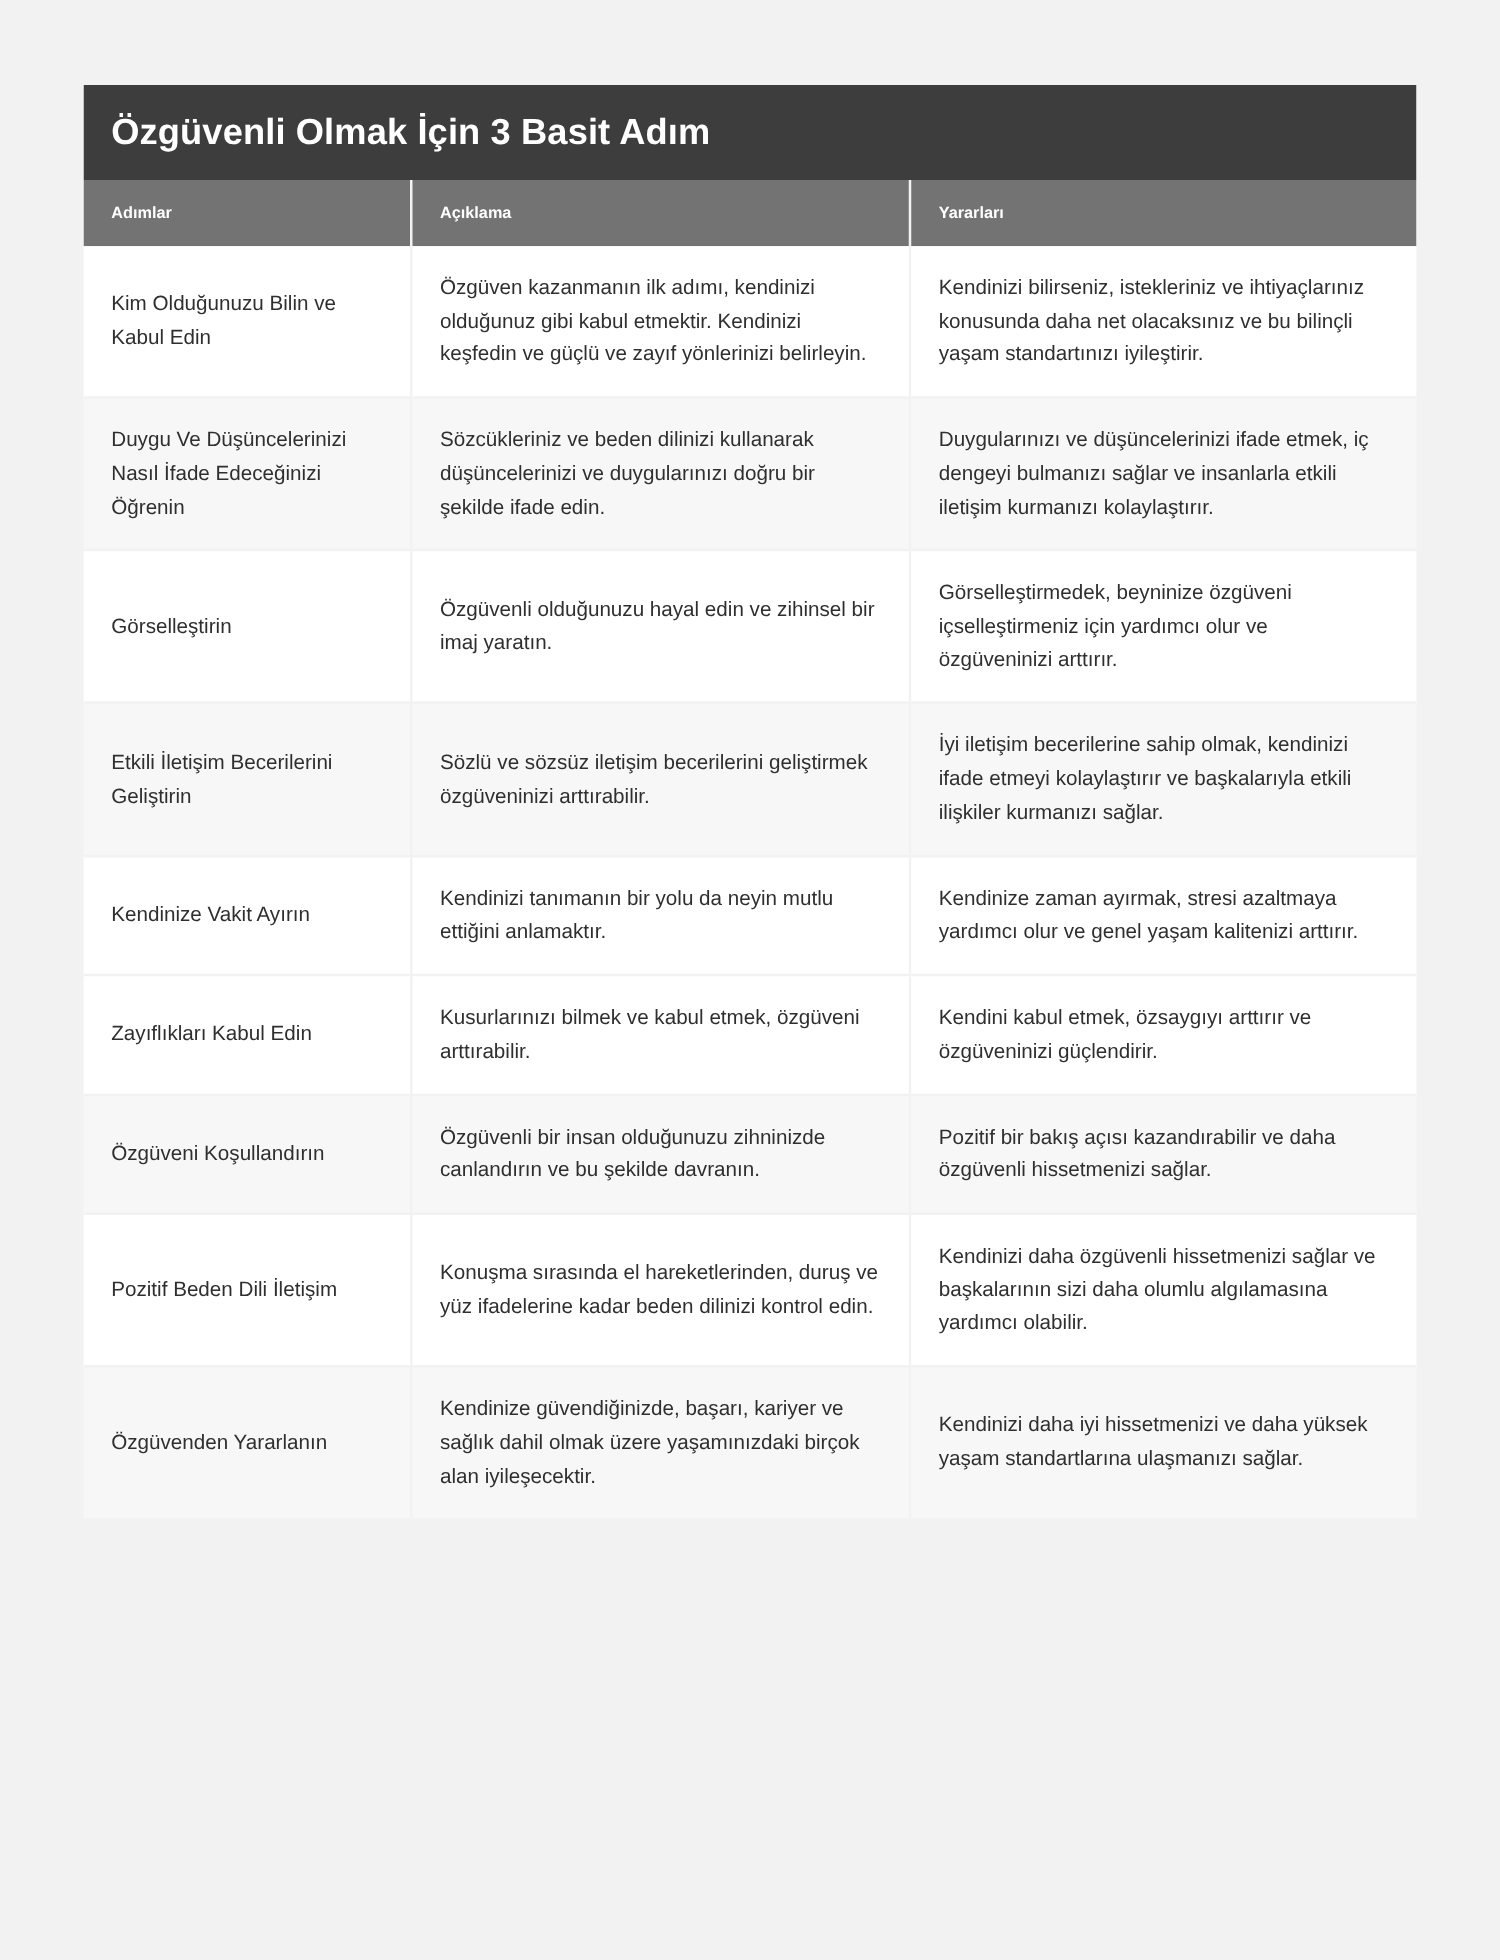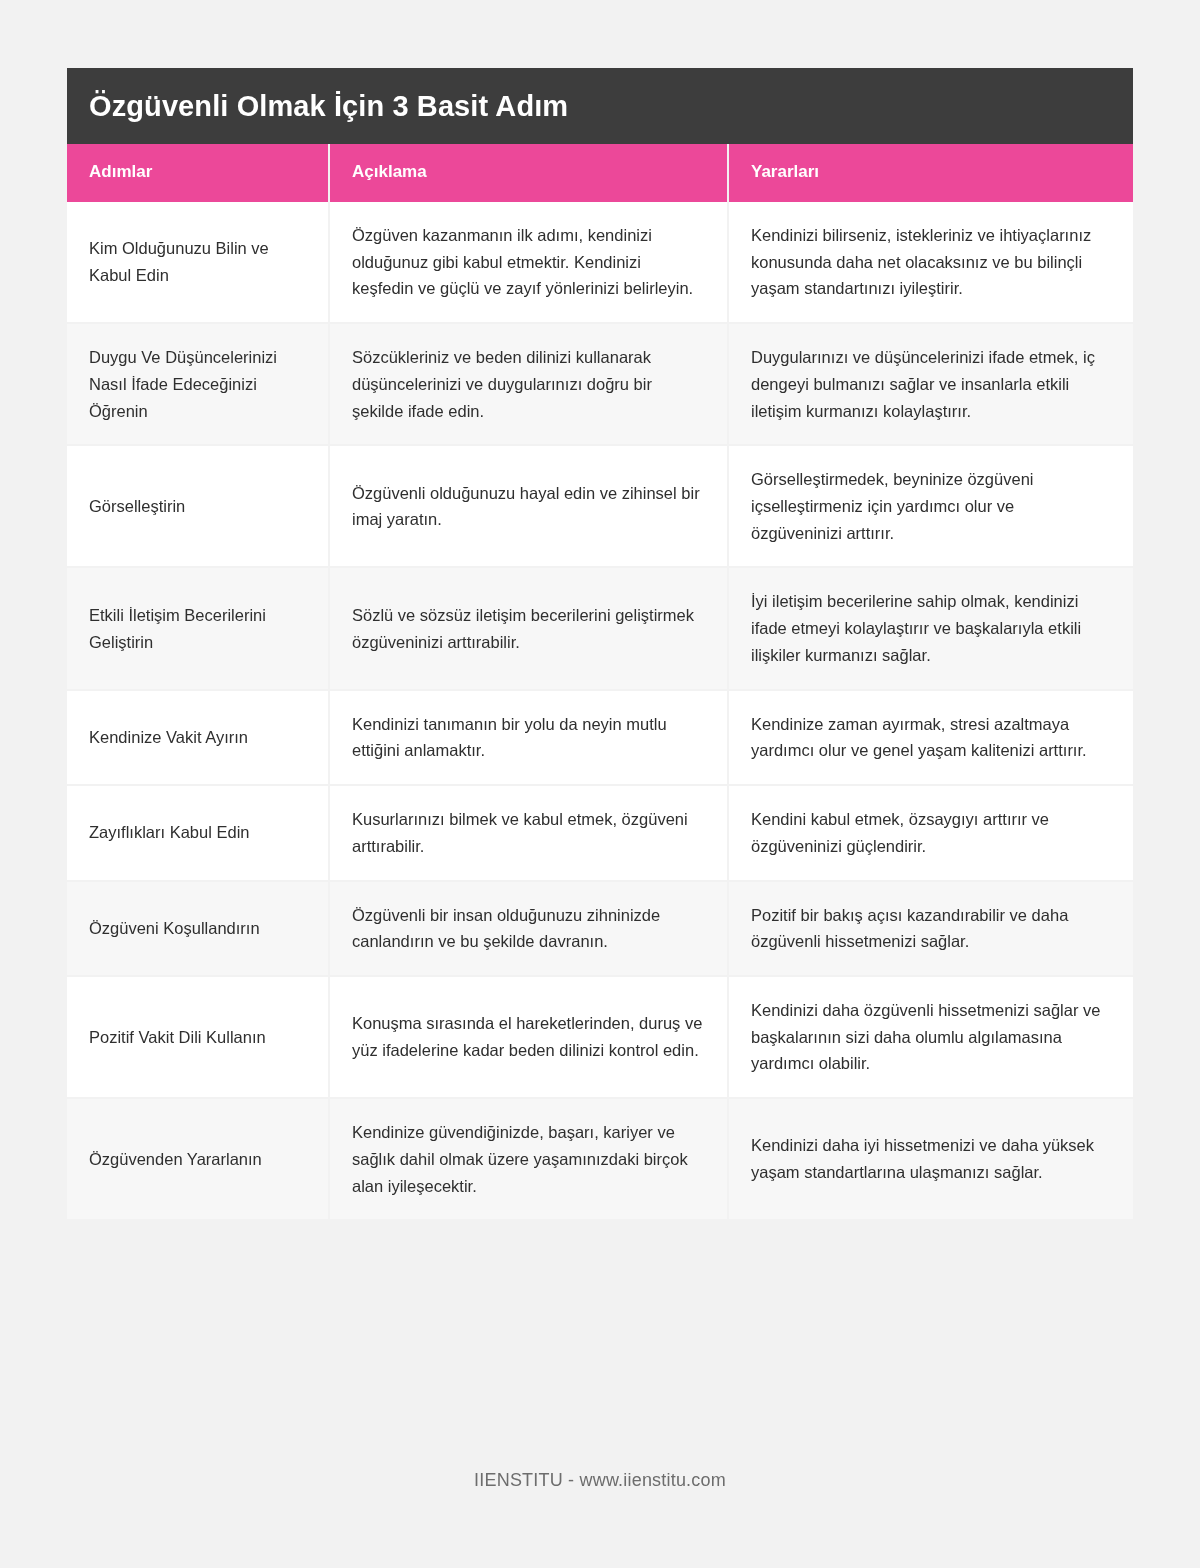--- a/index.html
+++ b/index.html
@@ -40,23 +40,23 @@
     font-size: 29px;
     font-weight: bold;
     letter-spacing: 0.1px;
   }
   table {
     border-collapse: collapse;
     width: 100%;
     table-layout: fixed;
   }
   thead th {
-    background: #ec4899;
+    background: #737373;
     color: #ffffff;
-    font-size: 17px;
+    font-size: 13px;
     font-weight: bold;
     text-align: left;
     padding: 18px 22px 20px 22px;
     vertical-align: middle;
     border-right: 2px solid #f2f2f2;
   }
   thead th:last-child {
     border-right: none;
   }
   col.c1 { width: 262px; }
@@ -150,28 +150,27 @@
           <td>Zayıflıkları Kabul Edin</td>
           <td>Kusurlarınızı bilmek ve kabul etmek, özgüveni arttırabilir.</td>
           <td>Kendini kabul etmek, özsaygıyı arttırır ve özgüveninizi güçlendirir.</td>
         </tr>
         <tr class="even">
           <td>Özgüveni Koşullandırın</td>
           <td>Özgüvenli bir insan olduğunuzu zihninizde canlandırın ve bu şekilde davranın.</td>
           <td>Pozitif bir bakış açısı kazandırabilir ve daha özgüvenli hissetmenizi sağlar.</td>
         </tr>
         <tr class="odd">
-          <td>Pozitif Vakit Dili Kullanın</td>
+          <td>Pozitif Beden Dili İletişim</td>
           <td>Konuşma sırasında el hareketlerinden, duruş ve yüz ifadelerine kadar beden dilinizi kontrol edin.</td>
           <td>Kendinizi daha özgüvenli hissetmenizi sağlar ve başkalarının sizi daha olumlu algılamasına yardımcı olabilir.</td>
         </tr>
         <tr class="even">
           <td>Özgüvenden Yararlanın</td>
           <td>Kendinize güvendiğinizde, başarı, kariyer ve sağlık dahil olmak üzere yaşamınızdaki birçok alan iyileşecektir.</td>
           <td>Kendinizi daha iyi hissetmenizi ve daha yüksek yaşam standartlarına ulaşmanızı sağlar.</td>
         </tr>
       </tbody>
     </table>
   </div>
 
-  <div class="footer">IIENSTITU - www.iienstitu.com</div>
 
 </div>
 
 </body></html>

